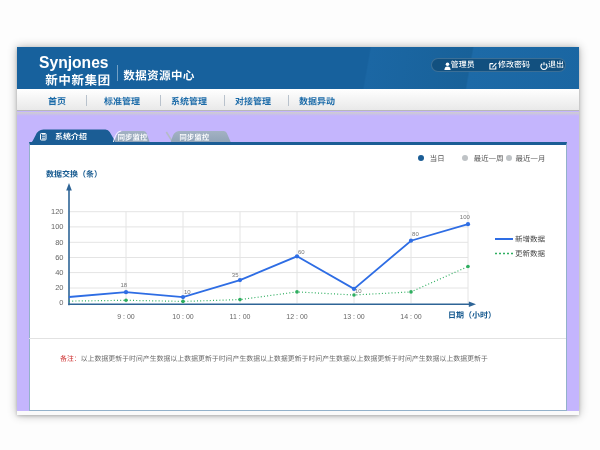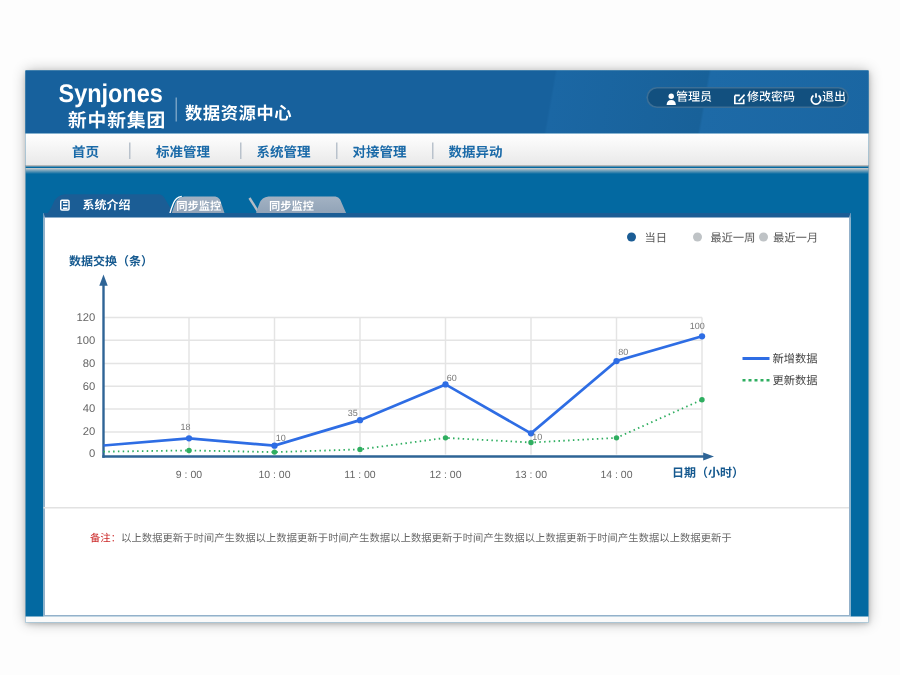--- a/index.html
+++ b/index.html
@@ -1,19 +1,19 @@
 <!DOCTYPE html>
 <html><head>
 <meta charset="utf-8">
 <style>
 * { margin:0; padding:0; box-sizing:border-box; }
 html,body { width:600px; height:450px; background:#fdfdfd; font-family:"Liberation Sans", sans-serif; overflow:hidden; position:relative; }
 #window {
   position:absolute; left:17px; top:47px; width:562px; height:368px;
-  background:#0369a1;
+  background:#c4b5fd;
   box-shadow:0 0 9px rgba(0,0,0,.30), 0 1px 3px rgba(0,0,0,.18);
 }
 #header {
   position:absolute; left:0; top:0; width:562px; height:42px;
   background:linear-gradient(100deg, #17619d 62%, #1b67a4 62.3%, #186199 80%, #1d6aa7 80.3%, #1a66a2 100%);
 }
 #logo1 { position:absolute; left:22px; top:6px; color:#fff; font-size:17px; font-weight:700; letter-spacing:0px; transform:scaleX(0.92); transform-origin:left top; }
 #hdiv  { position:absolute; left:100px; top:18px; width:1px; height:16px; background:rgba(255,255,255,.4); }
 #userpill {
   position:absolute; left:413.5px; top:10.5px; width:135px; height:14px;

